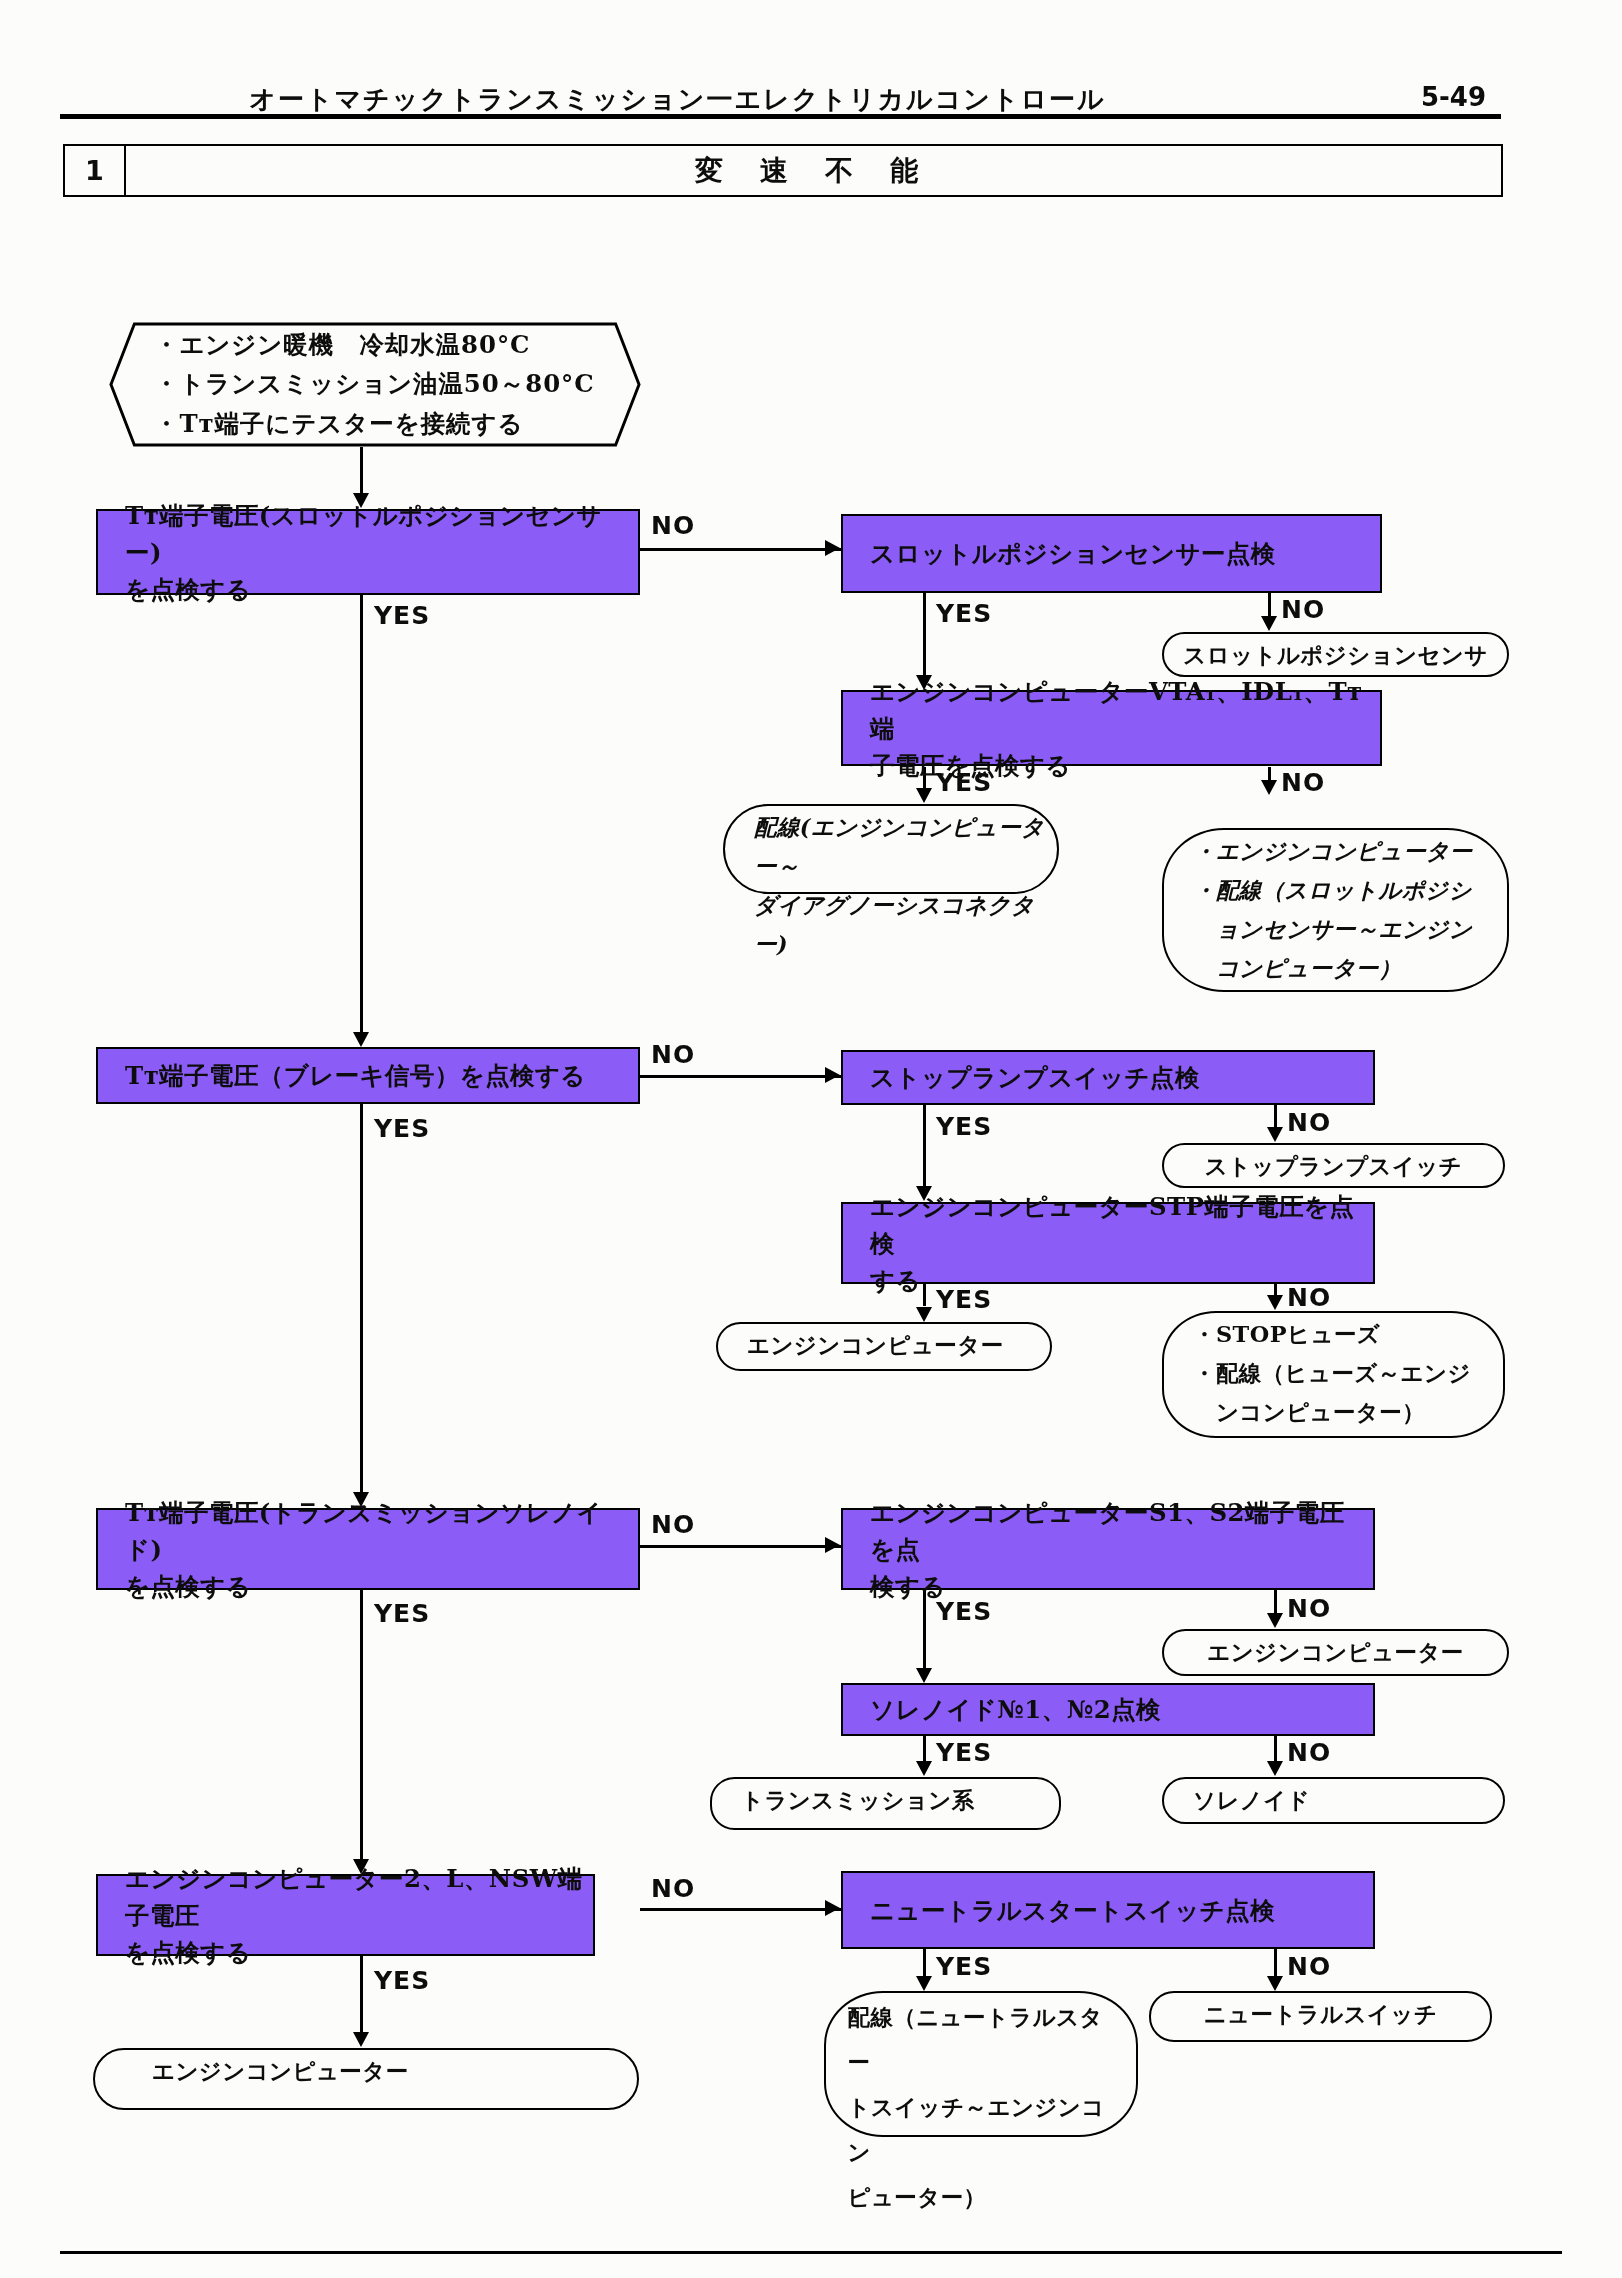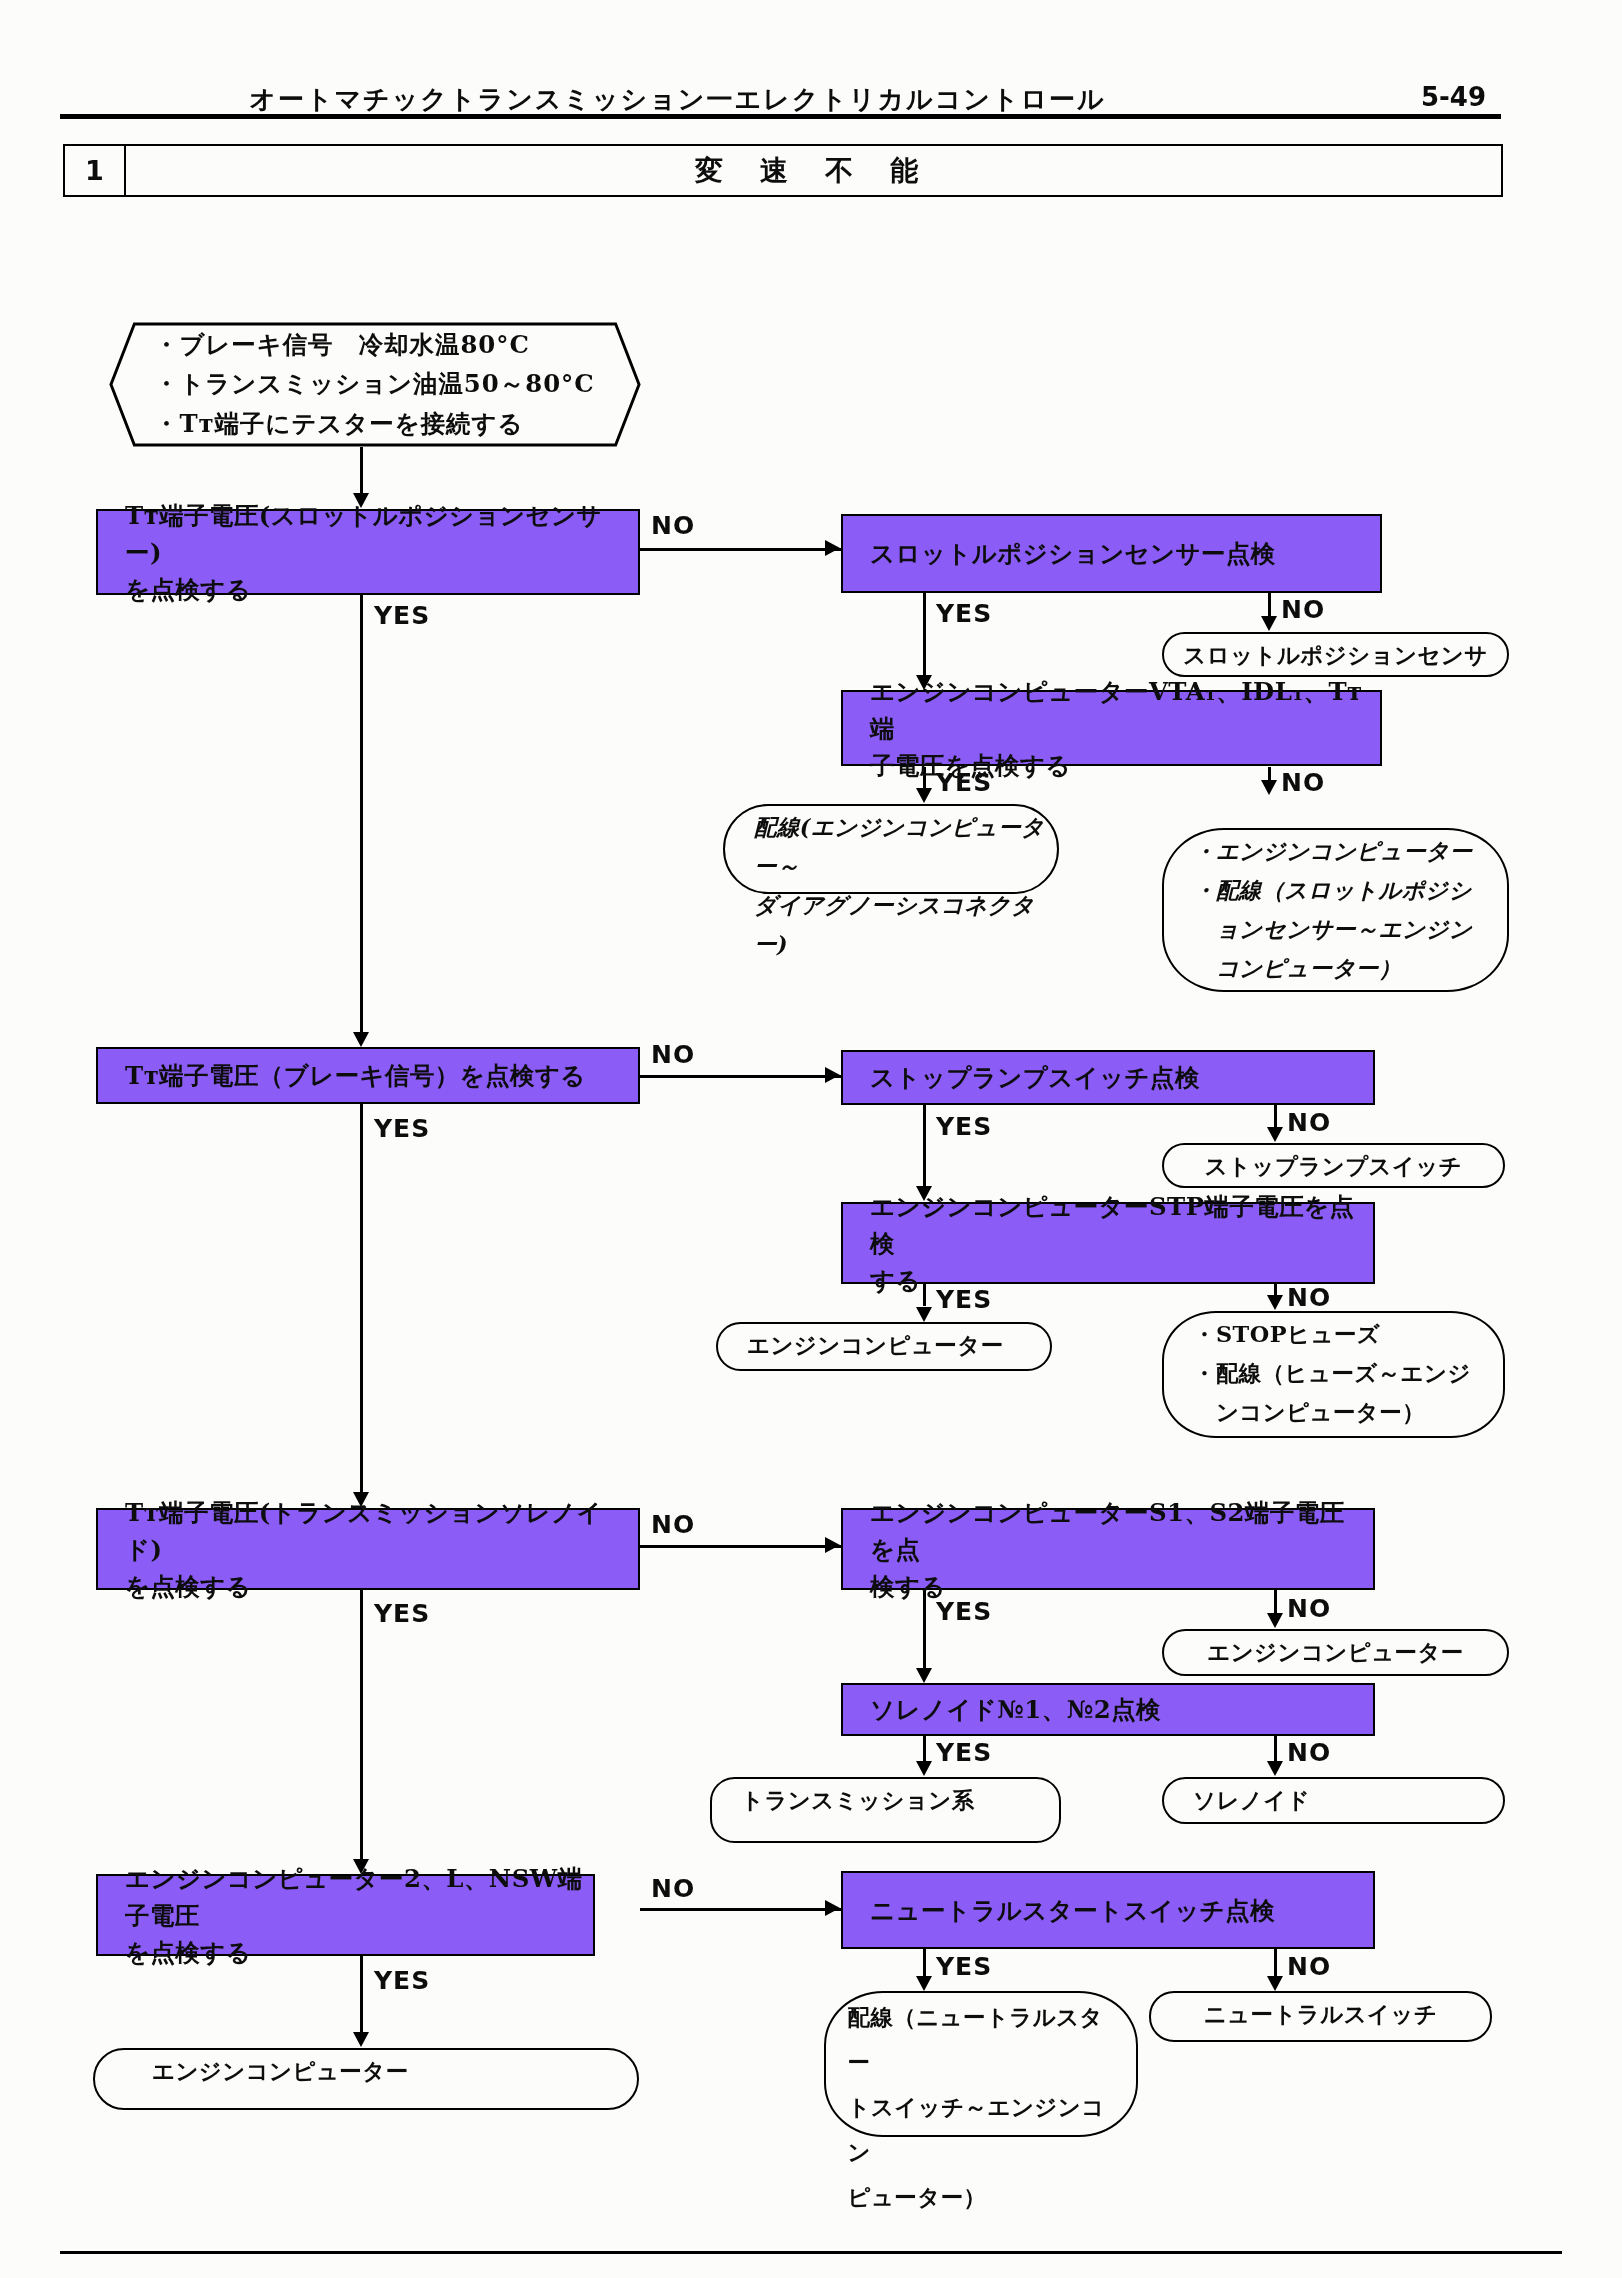--- a/index.html
+++ b/index.html
@@ -163,21 +163,21 @@
   <div class="yn" style="left:936px;top:1952px;">YES</div>
   <div class="vl" style="left:1274px;top:1949px;height:27px;"></div>
   <div class="ah-down" style="left:1267px;top:1976px;"></div>
   <div class="yn" style="left:1287px;top:1952px;">NO</div>
 
   <div class="hexwrap" style="left:109px;top:322px;width:532px;height:125px;">
     <svg width="532" height="125" viewBox="0 0 545 128">
       <polygon points="26,2 519,2 543,64 519,126 26,126 2,64" fill="#fcfcfa" stroke="#000" stroke-width="3"></polygon>
     </svg>
     <div class="hextext">
-      <div>・ブレーキ信号　冷却水温80°C</div>
+      <div>・エンジン暖機　冷却水温80°C</div>
       <div>・トランスミッション油温50～80°C</div>
       <div>・Tᴛ端子にテスターを接続する</div>
     </div>
   </div>
 
   <div class="node" style="left:96px;top:509px;width:544px;height:86px;">
     <div>Tᴛ端子電圧(スロットルポジションセンサー)</div>
     <div>を点検する</div>
   </div>
   <div class="node" style="left:841px;top:514px;width:541px;height:79px;">
@@ -230,21 +230,21 @@
   <div class="node" style="left:841px;top:1508px;width:534px;height:82px;">
     <div>エンジンコンピューターS1、S2端子電圧を点</div>
     <div>検する</div>
   </div>
   <div class="oval ctr" style="left:1162px;top:1629px;width:347px;height:47px;border-radius:23.4px;">
     <div>エンジンコンピューター</div>
   </div>
   <div class="node" style="left:841px;top:1683px;width:534px;height:53px;">
     <div>ソレノイド№1、№2点検</div>
   </div>
-  <div class="oval lft" style="left:710px;top:1777px;width:351px;height:66px;border-radius:24.4px;">
+  <div class="oval lft" style="left:710px;top:1777px;width:351px;height:53px;border-radius:24.4px;">
     <div>トランスミッション系</div>
   </div>
   <div class="oval lft" style="left:1162px;top:1777px;width:343px;height:47px;border-radius:23.4px;">
     <div>ソレノイド</div>
   </div>
 
   <div class="node" style="left:96px;top:1874px;width:499px;height:82px;">
     <div>エンジンコンピューター2、L、NSW端子電圧</div>
     <div>を点検する</div>
   </div>

